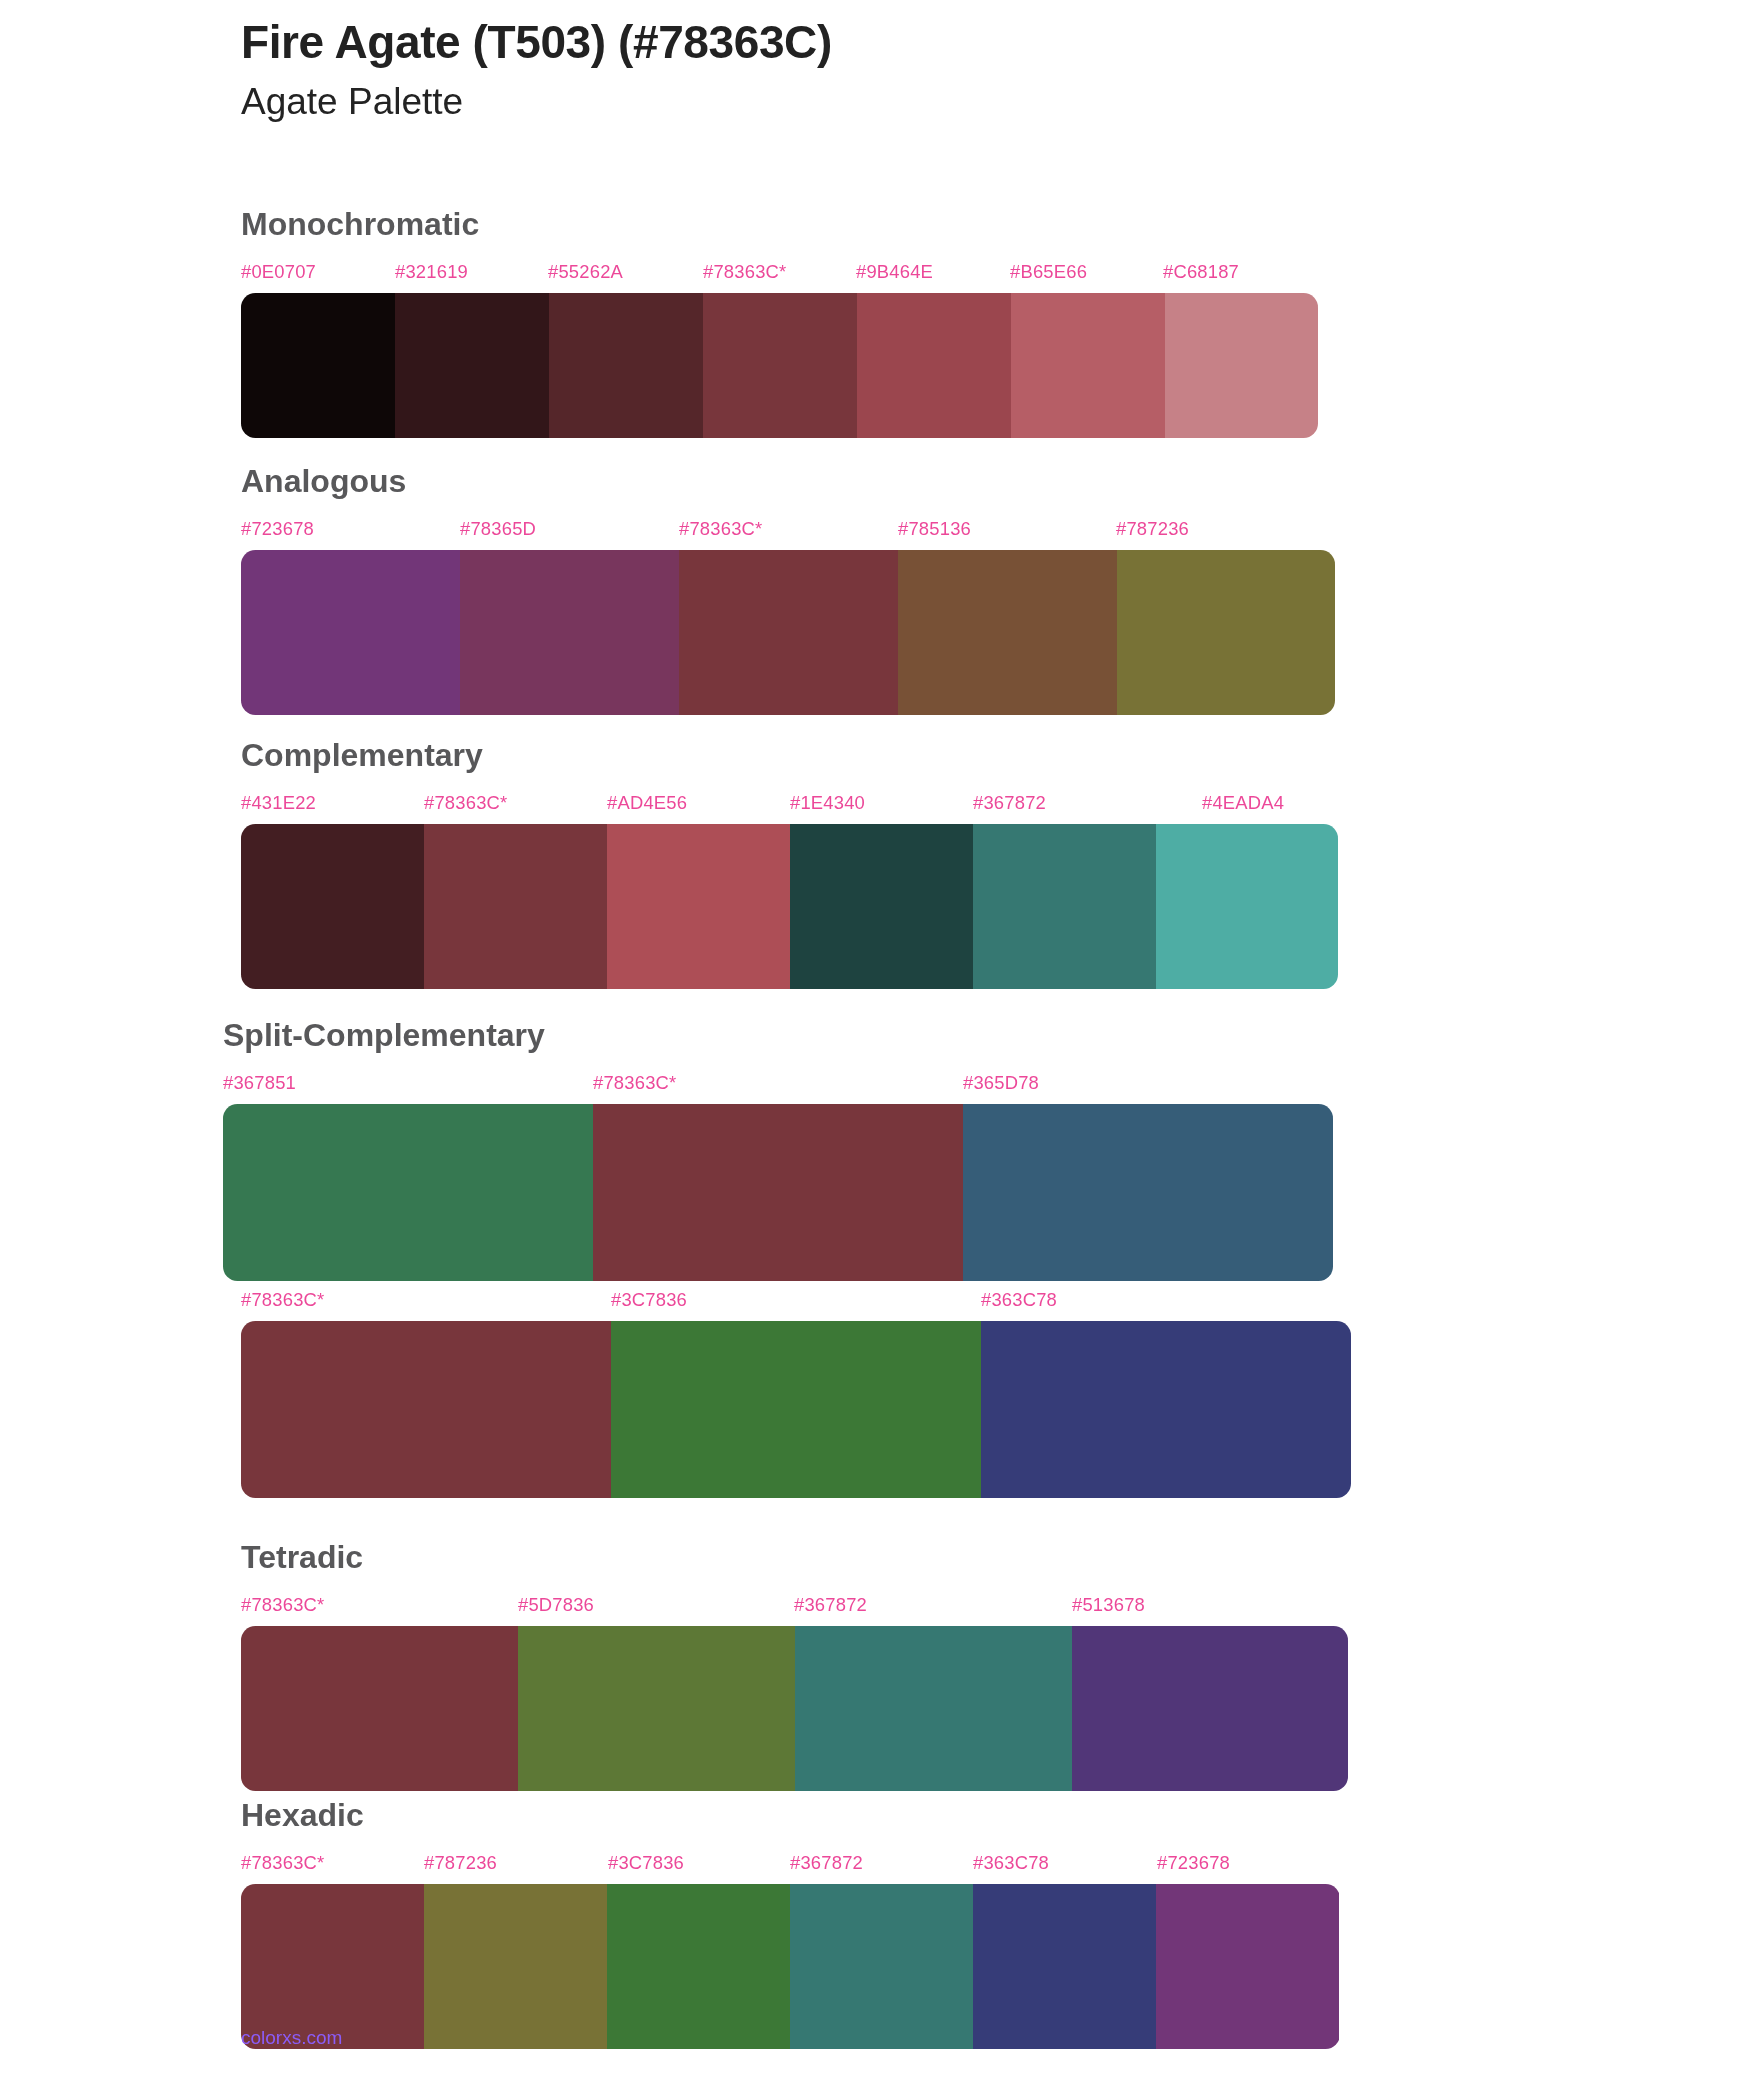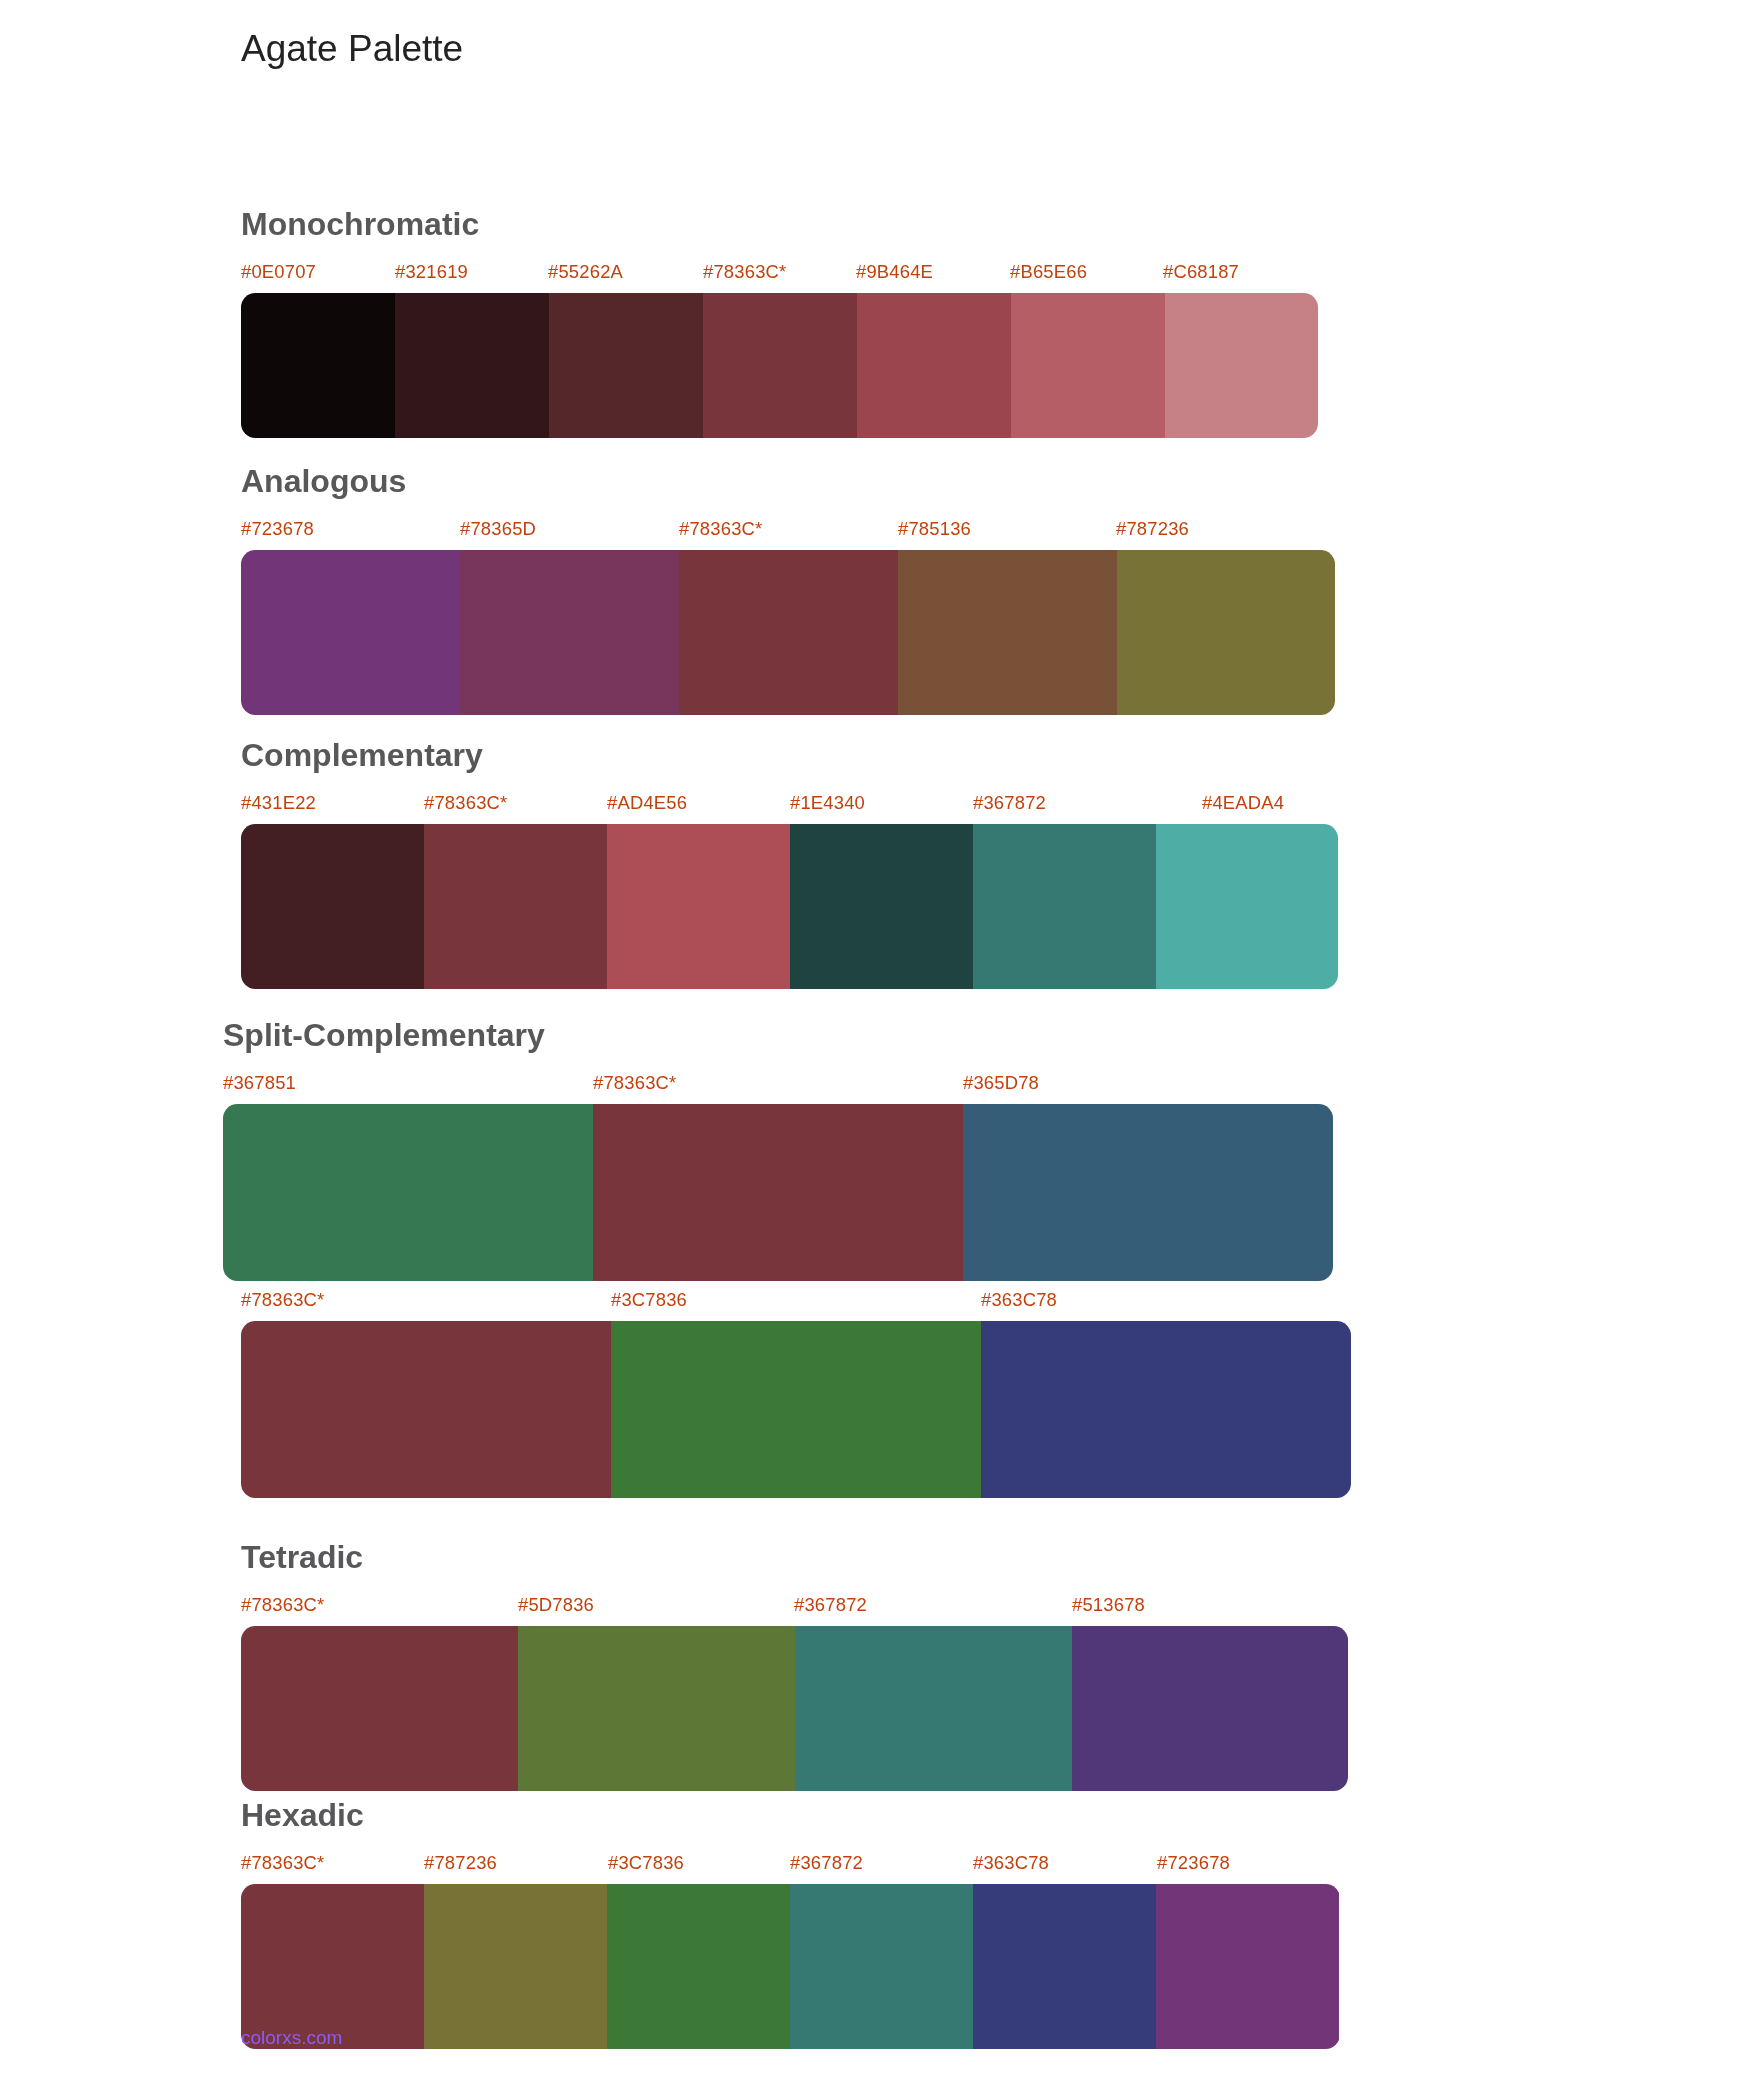--- a/index.html
+++ b/index.html
@@ -71,21 +71,21 @@
   .labels-row {
     position: relative;
     height: 27px;
     margin-top: 21px;
   }
   .hex-label {
     position: absolute;
     top: 0;
     font-size: 18.4px;
     font-weight: 400;
-    color: #c2410c;
+    color: #ec4899;
     white-space: nowrap;
     letter-spacing: 0.2px;
   }
   .swatch-row {
     position: relative;
     display: flex;
     margin-top: 4.8px;
     border-radius: 14.4px;
     overflow: hidden;
   }
@@ -104,20 +104,21 @@
     font-weight: 400;
     white-space: nowrap;
   }
 </style>
 </head>
 <body>
 
 <div class="page">
 
   <div class="header">
+    <h1 class="page-title">Fire Agate (T503) (#78363C)</h1>
     <h2 class="page-subtitle">Agate Palette</h2>
   </div>
 
   <div class="sections" id="sections-root">
       <div class="section" style="top: 192px; left: 241px; width: 1077px;">
         <div class="section-title">Monochromatic</div>
         <div class="labels-row">
           <span class="hex-label" style="left: 0px;">#0E0707</span>
           <span class="hex-label" style="left: 154px;">#321619</span>
           <span class="hex-label" style="left: 307px;">#55262A</span>

